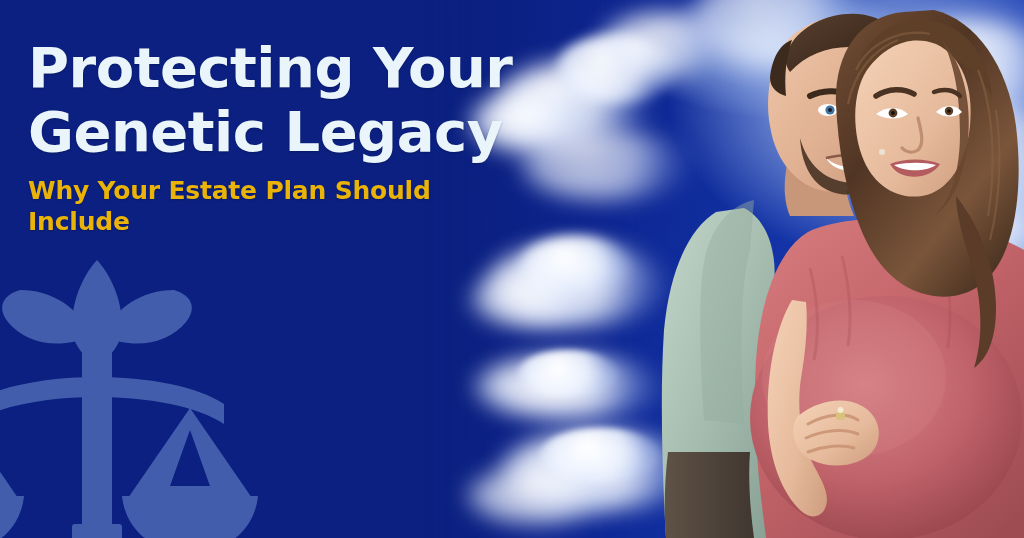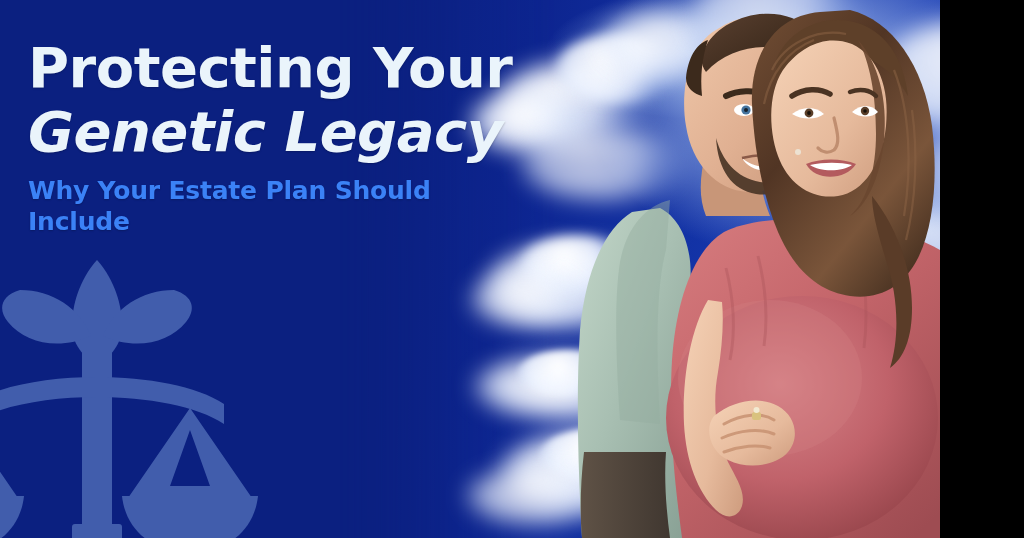--- a/index.html
+++ b/index.html
@@ -1,21 +1,21 @@
 <!DOCTYPE html>
 <html><head>
 <meta charset="utf-8">
 <title>Protecting Your Genetic Legacy</title>
 <style>
   html,body{margin:0;padding:0;background:#000;}
   *{box-sizing:border-box;}
 
   #banner{
     position:relative;
-    width:940px;height:538px;
+    width:1024px;height:538px;
     overflow:hidden;
     background:#0B2080;
     font-family:"DejaVu Sans","Liberation Sans",sans-serif;
   }
 
   
   .sky-layer{
     position:absolute;top:0;right:0;
     width:600px;height:538px;
     background:
@@ -53,24 +53,24 @@
   }
   .headline{
     margin:0;
     color:#EAF4FB;
     font-size:56px;
     line-height:1.0;
     font-weight:700;
     letter-spacing:-0.5px;
     text-shadow:0 1px 2px rgba(0,0,0,.22);
   }
-  .headline .l2{display:block;margin-top:8px;font-style:italic;}
+  .headline .l2{display:block;margin-top:8px;}
   .subhead{
     margin:16px 0 0 0;
-    color:#3b82f6;
+    color:#eab308;
     font-size:25px;
     line-height:1.22;
     font-weight:700;
     letter-spacing:-0.2px;
     max-width:500px;
     text-shadow:0 1px 2px rgba(0,0,0,.22);
   }
 
   
   .couple{

